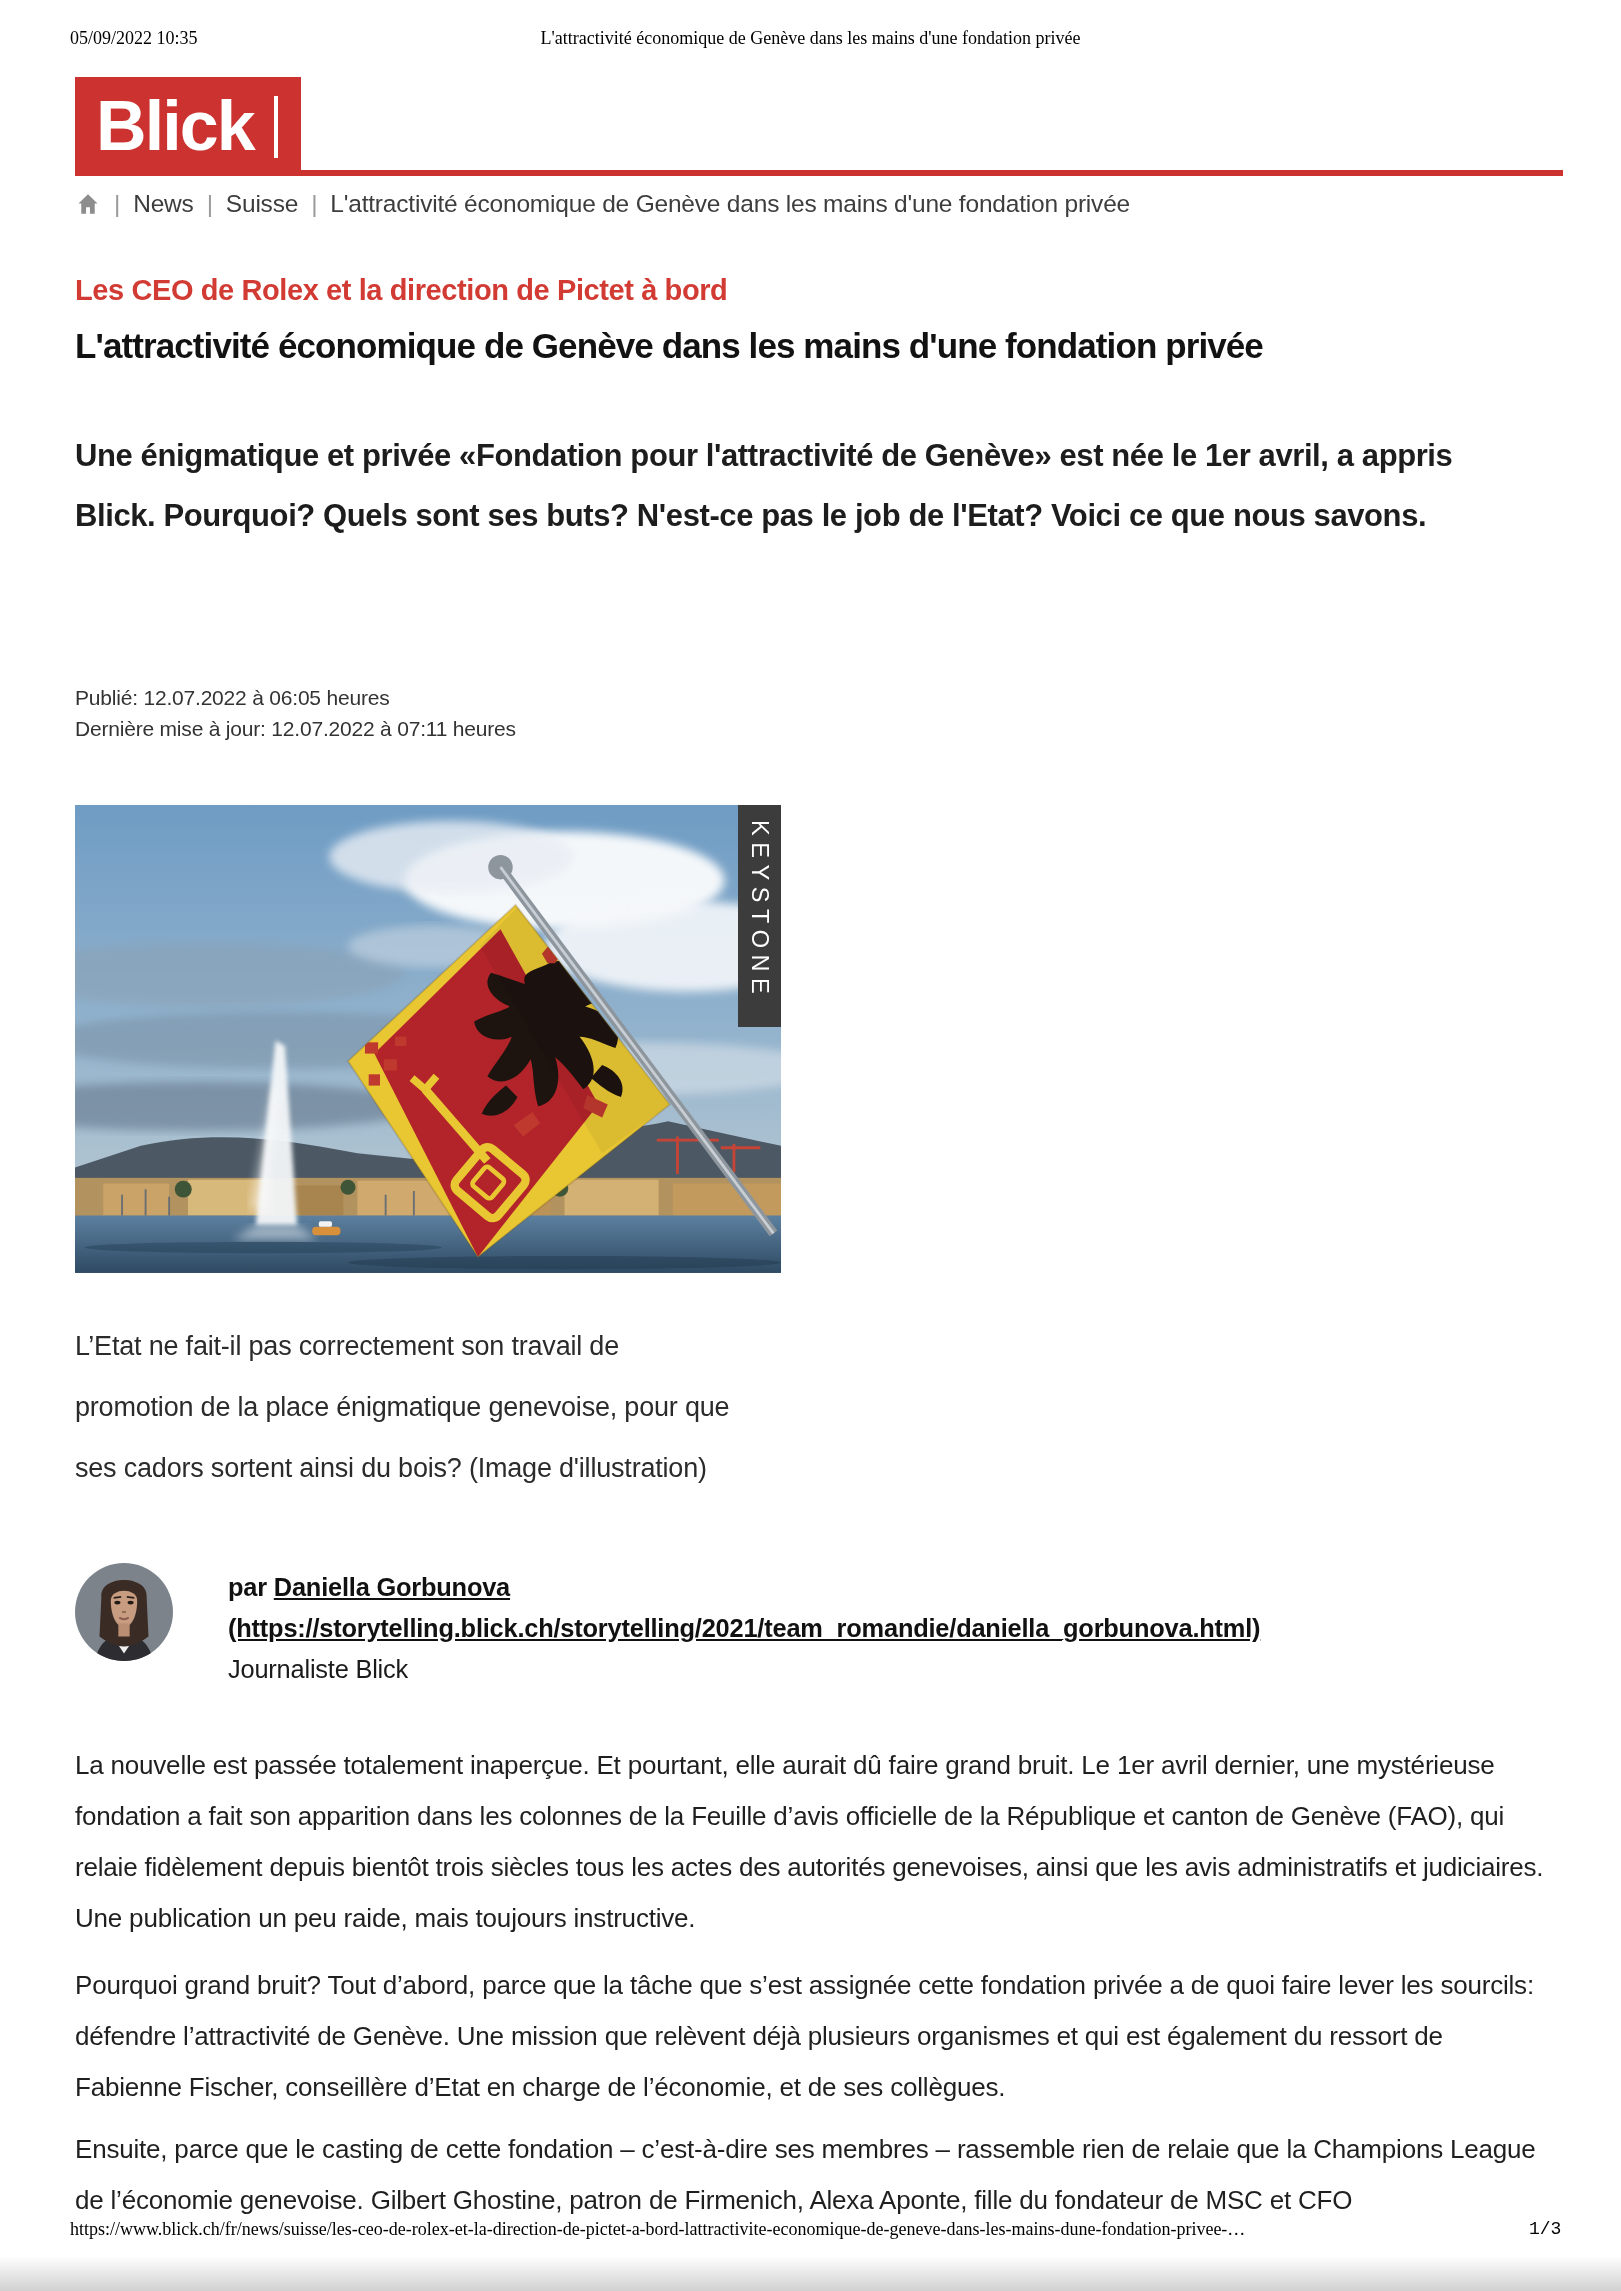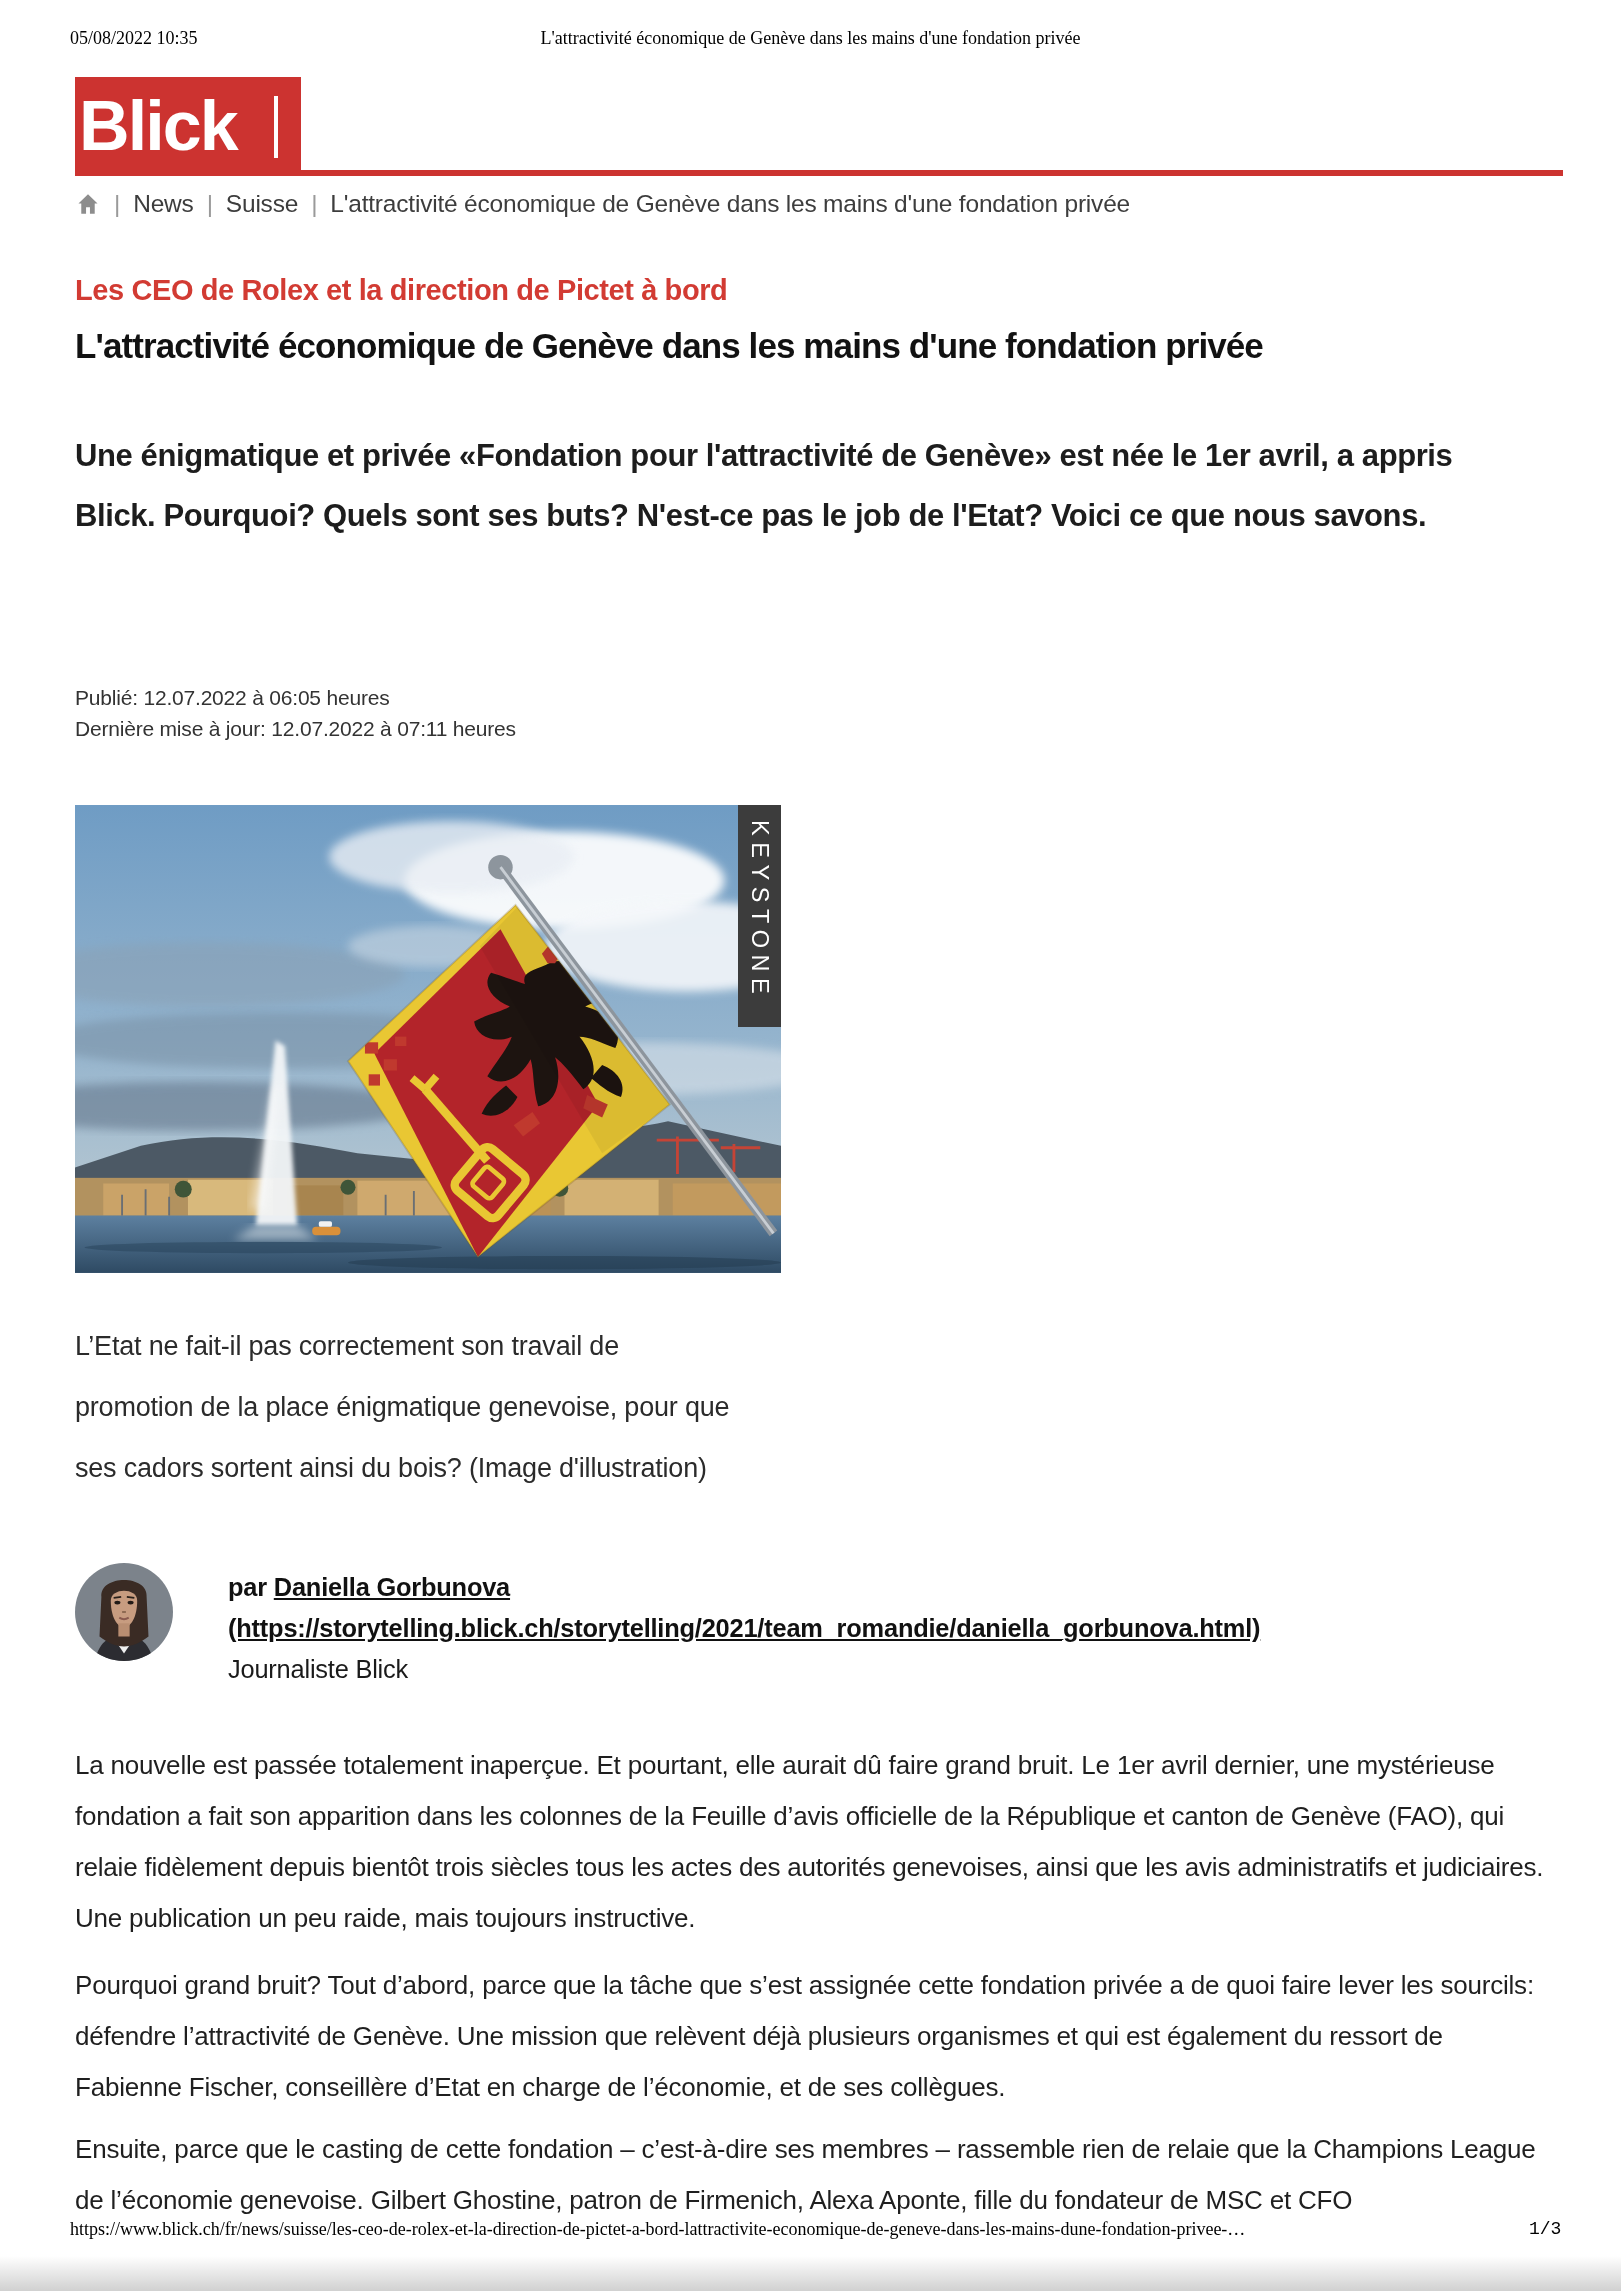--- a/index.html
+++ b/index.html
@@ -11,21 +11,21 @@
 
   
   .print-date{left:70px;top:28px;font-family:"Liberation Serif", serif;font-size:18px;color:#000;}
   .print-title{left:0;right:0;top:28px;text-align:center;font-family:"Liberation Serif", serif;font-size:18px;color:#000;}
   .print-footer-url{left:70px;top:2219px;font-family:"Liberation Serif", serif;font-size:18px;color:#000;}
   .print-footer-page{left:1529px;top:2219px;font-family:Liberation Mono, monospace;font-size:18px;color:#000;}
   .page-edge{left:0;right:0;bottom:0;height:36px;background:linear-gradient(to bottom, rgba(255,255,255,0), #cfcfcf);}
 
   
   .logo{left:75px;top:77px;width:226px;height:98px;background:#cc3330;z-index:2;display:flex;align-items:center;}
-  .logo-text{color:#fff;font-weight:700;font-size:70px;letter-spacing:-1.9px;padding-left:4px;line-height:1;}
+  .logo-text{color:#fff;font-weight:700;font-size:70px;letter-spacing:-1.9px;padding-left:21px;line-height:1;}
   .logo-bar{position:absolute;right:22.6px;top:19px;width:4.7px;height:62px;background:#fff;}
   .brand-rule{left:75px;top:170px;width:1488px;height:5.6px;background:#cc3330;}
 
   
   .breadcrumb{left:75px;top:190px;display:flex;align-items:center;gap:13px;font-size:24.5px;color:#3d3d3d;letter-spacing:-0.2px;}
   .crumb-sep{color:#9a9a9a;font-weight:400;}
   .crumb{color:#3d3d3d;text-decoration:none;}
   .home-icon{display:inline-flex;}
 
   
@@ -52,21 +52,21 @@
 
   
   .bodyp{left:75px;width:1471px;font-size:26px;line-height:51px;color:#1f1f1f;letter-spacing:-0.2px;}
   .p1{top:1740px;}
   .p2{top:1960px;}
   .p3{top:2124px;}
 </style>
 </head>
 <body>
 
-<div class="abs print-date">05/08/2022 10:35</div>
+<div class="abs print-date">05/09/2022 10:35</div>
 <div class="abs print-title">L'attractivité économique de Genève dans les mains d'une fondation privée</div>
 
 <div class="abs brand-rule"></div>
 <div class="abs logo">
   <span class="logo-text">Blick</span>
   <span class="logo-bar"></span>
 </div>
 
 <div class="abs breadcrumb">
   <span class="home-icon">

